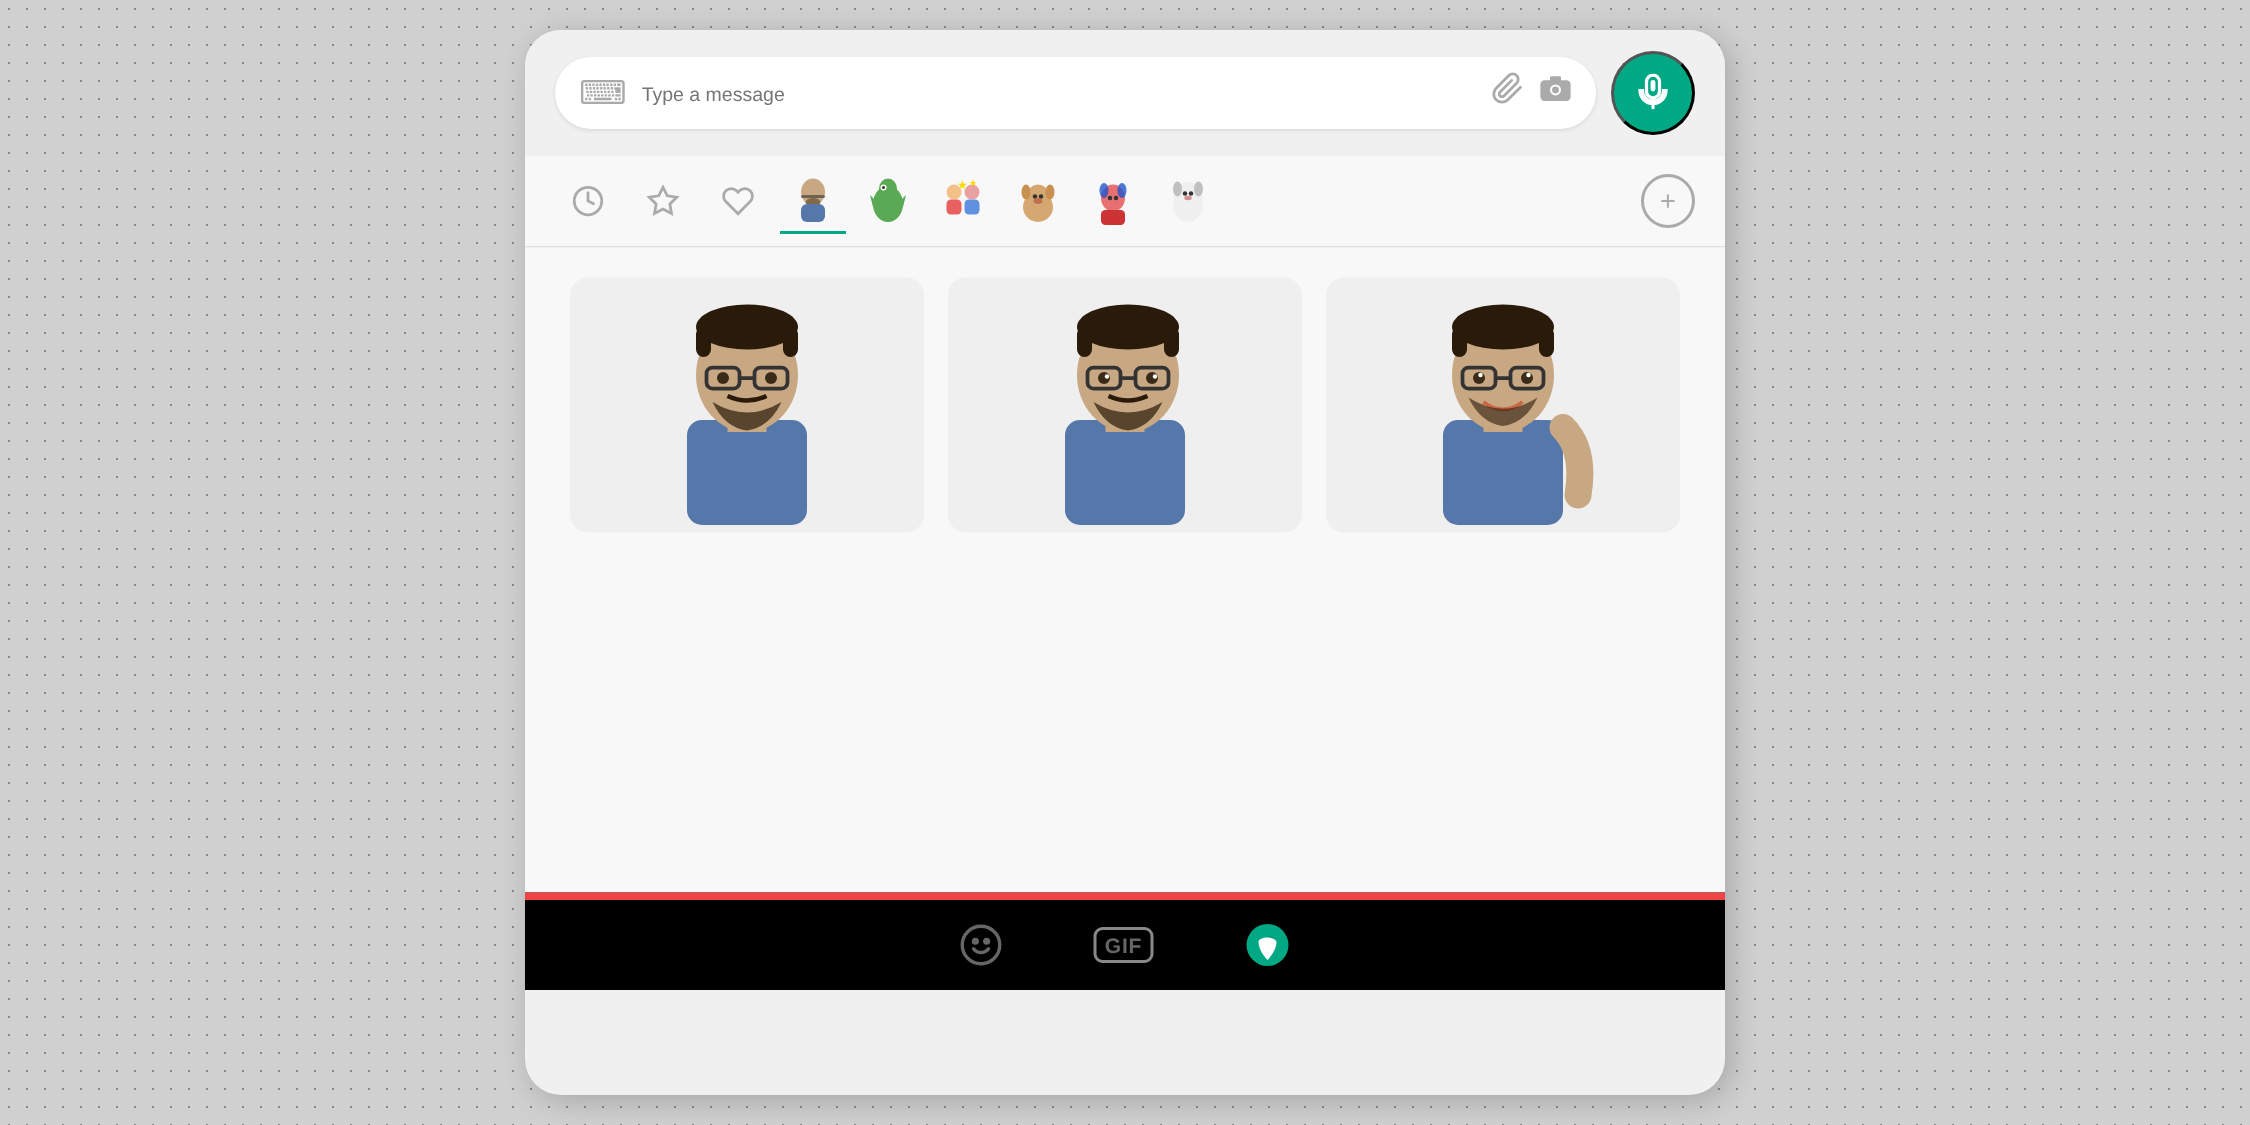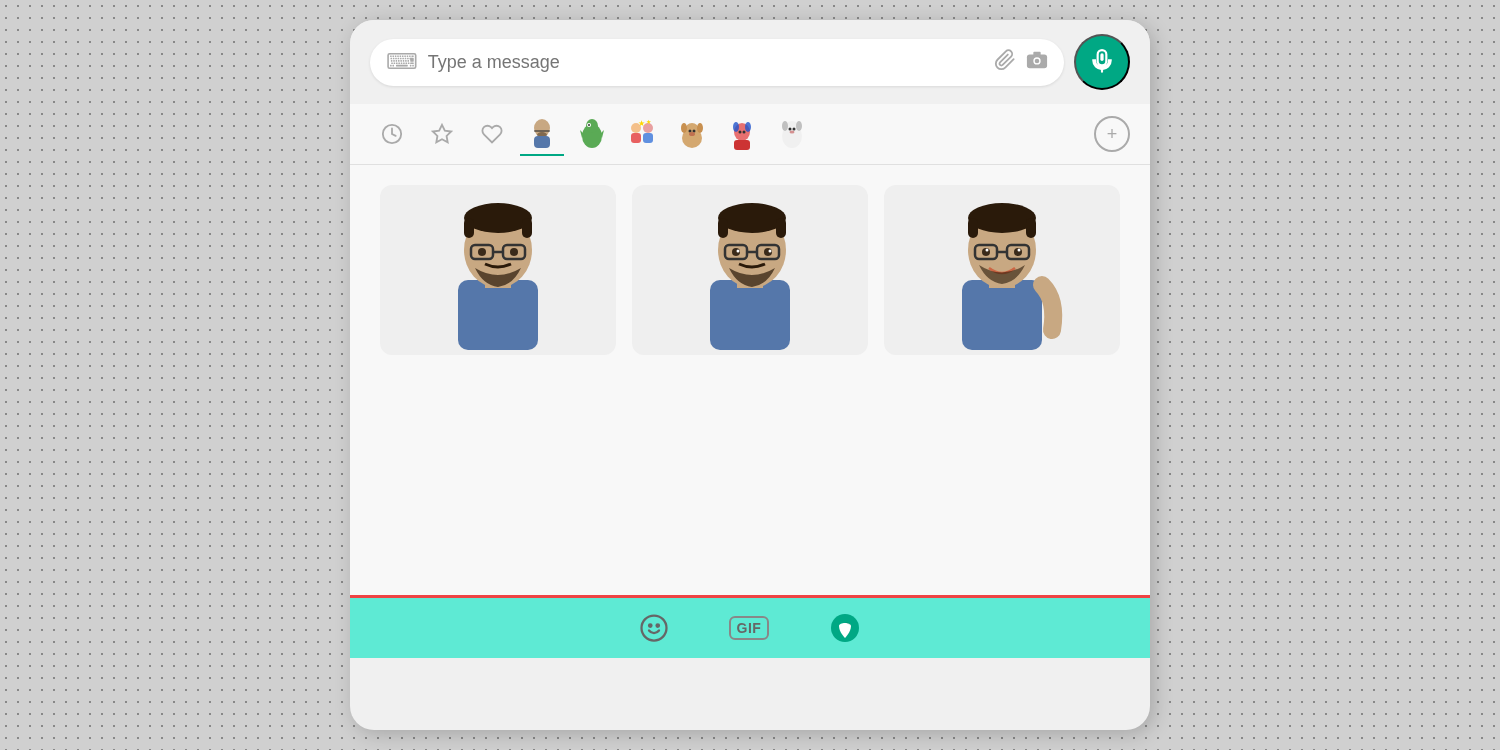--- a/index.html
+++ b/index.html
@@ -51,21 +51,21 @@
     .keyboard-icon {
       color: #aaa;
       font-size: 22px;
       cursor: pointer;
     }
 
     .message-input {
       flex: 1;
       border: none;
       outline: none;
-      font-size: 18px;
+      font-size: 13px;
       color: #999;
       background: transparent;
     }
 
     .paperclip-icon, .camera-icon {
       color: #aaa;
       font-size: 20px;
       cursor: pointer;
     }
 
@@ -159,22 +159,22 @@
       cursor: pointer;
     }
 
     
     .bottom-tabs {
       display: flex;
       align-items: center;
       justify-content: center;
       gap: 60px;
       padding: 14px 20px;
-      background: #5eead4;
-      border-top: 3px solid #ef4444;
+      background: #000000;
+      border-top: 5px solid #ef4444;
     }
 
     .bottom-tab {
       display: flex;
       align-items: center;
       justify-content: center;
       cursor: pointer;
       color: #666;
       font-size: 26px;
     }

